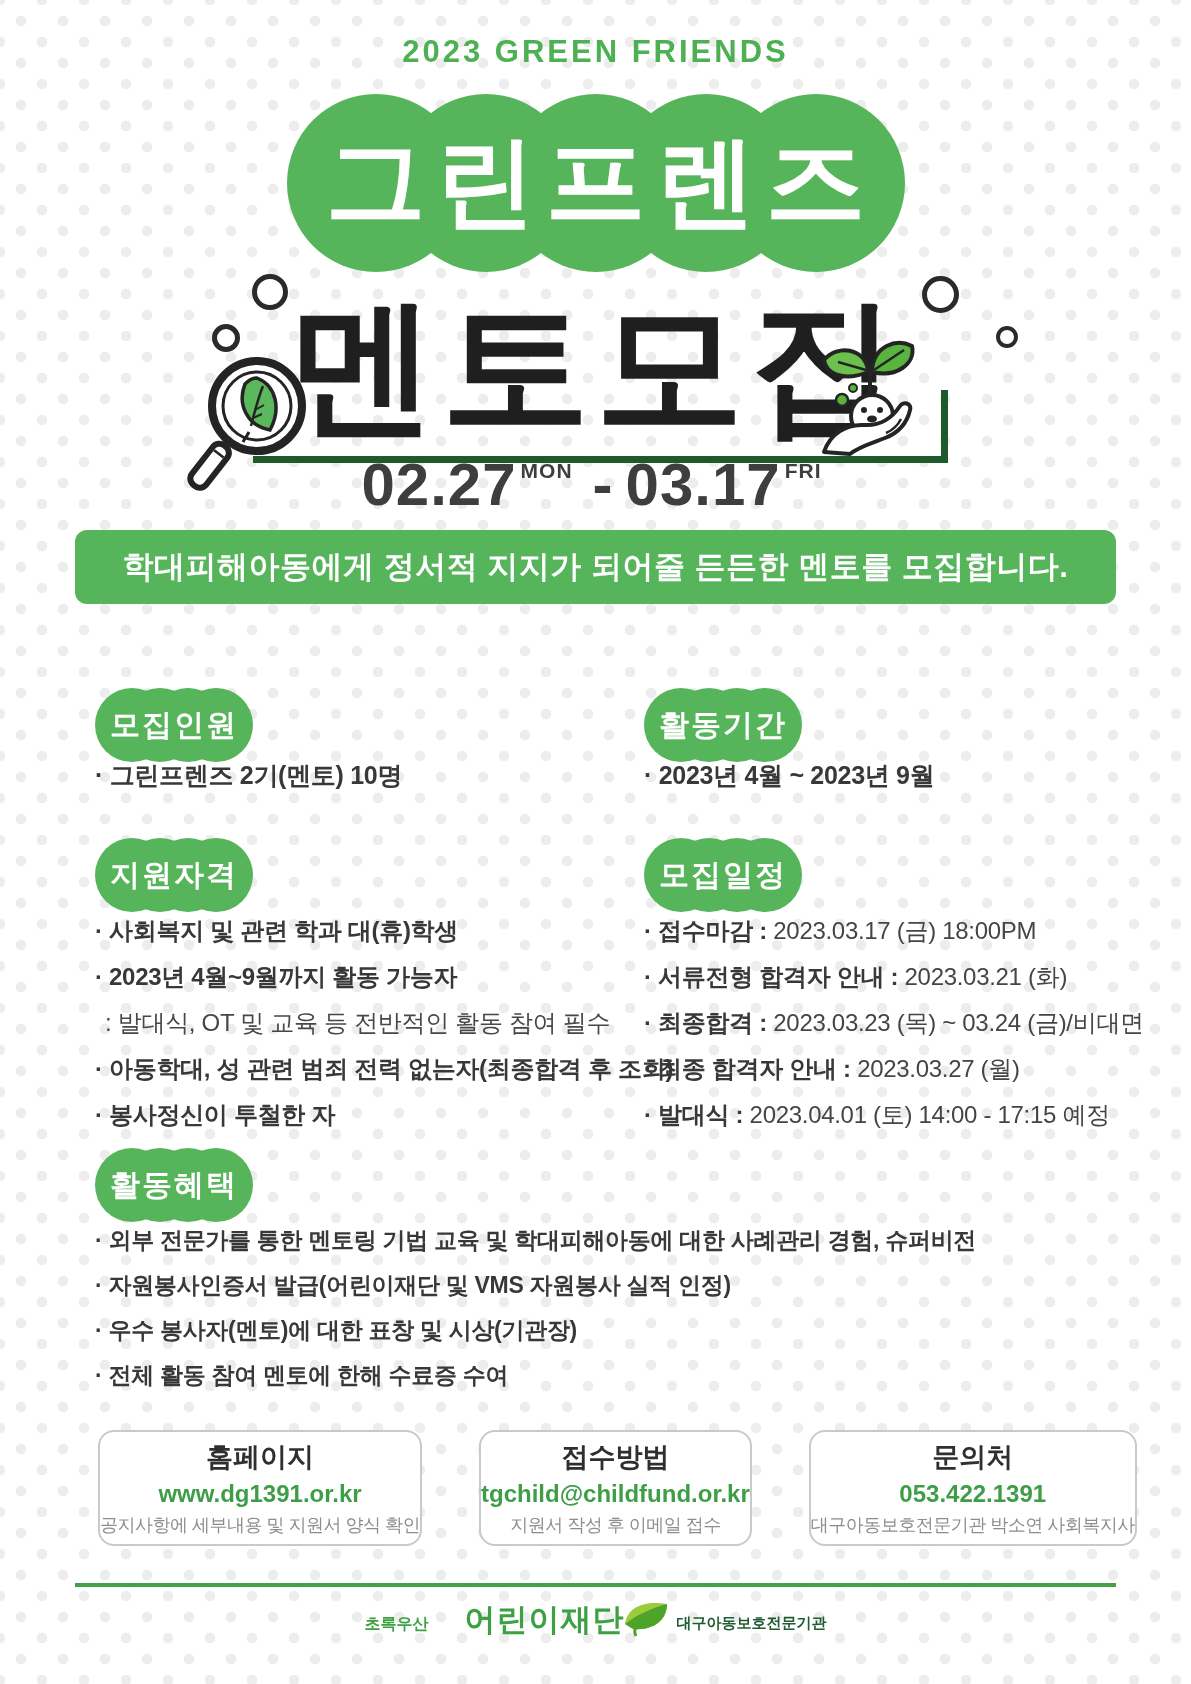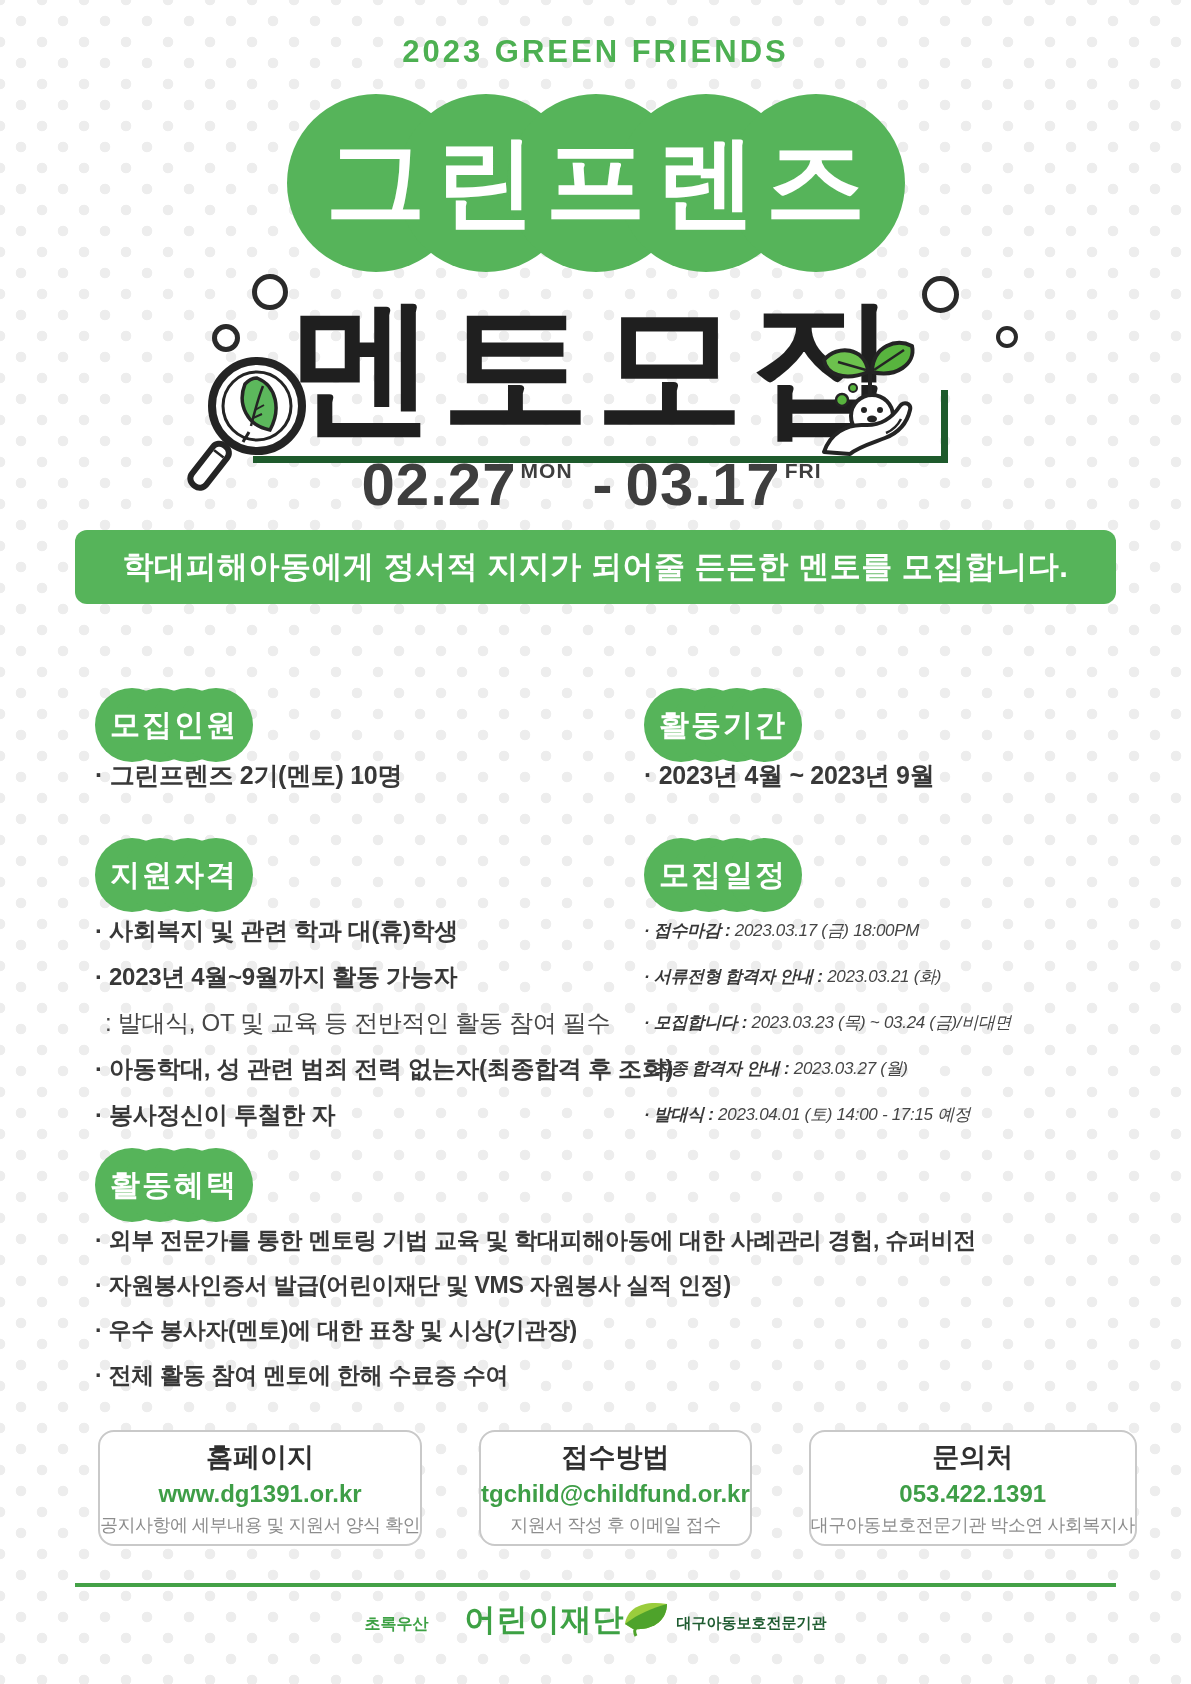--- a/index.html
+++ b/index.html
@@ -54,21 +54,21 @@
   #pill-benefit{left:95px;top:1148px;}
   
   .bullets{position:absolute;color:#383838;}
   .bullets p{margin:0;line-height:46px;font-size:24px;font-weight:800;white-space:nowrap;letter-spacing:-.3px;}
   .bullets p.sub{font-weight:500;color:#474747;padding-left:10px;}
   #list-recruit{left:95px;top:752px;}
   #list-period{left:644px;top:752px;}
   #list-recruit p,#list-period p{font-size:25px;}
   #list-qual{left:95px;top:908px;}
   #list-schedule{left:644px;top:908px;}
-  #list-schedule p{font-size:17px;font-style:italic;}
+  #list-schedule p{font-size:24px;}
   #list-schedule .lbl{font-weight:800;}
   #list-schedule .val{font-weight:500;color:#454545;}
   #list-benefit{left:95px;top:1218px;}
   #list-benefit p{line-height:45px;font-size:23px;}
   
   .boxes{position:absolute;left:98px;top:1430px;width:995px;display:flex;gap:57px;}
   .ibox{flex:1;background:#ffffff;border:2px solid #c9c9c9;border-radius:16px;height:112px;
     display:flex;flex-direction:column;align-items:center;justify-content:center;gap:5px;}
   .ibox-title{font-size:27px;font-weight:900;color:#2f2f2f;}
   .ibox-value{font-size:24px;font-weight:800;color:#3e9e47;}
@@ -190,21 +190,21 @@
     <p>· 사회복지 및 관련 학과 대(휴)학생</p>
     <p>· 2023년 4월~9월까지 활동 가능자</p>
     <p class="sub">: 발대식, OT 및 교육 등 전반적인 활동 참여 필수</p>
     <p>· 아동학대, 성 관련 범죄 전력 없는자(최종합격 후 조회)</p>
     <p>· 봉사정신이 투철한 자</p>
   </div>
 
   <div class="bullets" id="list-schedule">
     <p><span class="lbl">· 접수마감 :</span><span class="val"> 2023.03.17 (금) 18:00PM</span></p>
     <p><span class="lbl">· 서류전형 합격자 안내 :</span><span class="val"> 2023.03.21 (화)</span></p>
-    <p><span class="lbl">· 모집합니다 :</span><span class="val"> 2023.03.23 (목) ~ 03.24 (금)/비대면</span></p>
+    <p><span class="lbl">· 최종합격 :</span><span class="val"> 2023.03.23 (목) ~ 03.24 (금)/비대면</span></p>
     <p><span class="lbl">· 최종 합격자 안내 :</span><span class="val"> 2023.03.27 (월)</span></p>
     <p><span class="lbl">· 발대식 :</span><span class="val"> 2023.04.01 (토) 14:00 - 17:15 예정</span></p>
   </div>
 
   <div class="bullets" id="list-benefit">
     <p>· 외부 전문가를 통한 멘토링 기법 교육 및 학대피해아동에 대한 사례관리 경험, 슈퍼비전</p>
     <p>· 자원봉사인증서 발급(어린이재단 및 VMS 자원봉사 실적 인정)</p>
     <p>· 우수 봉사자(멘토)에 대한 표창 및 시상(기관장)</p>
     <p>· 전체 활동 참여 멘토에 한해 수료증 수여</p>
   </div>

